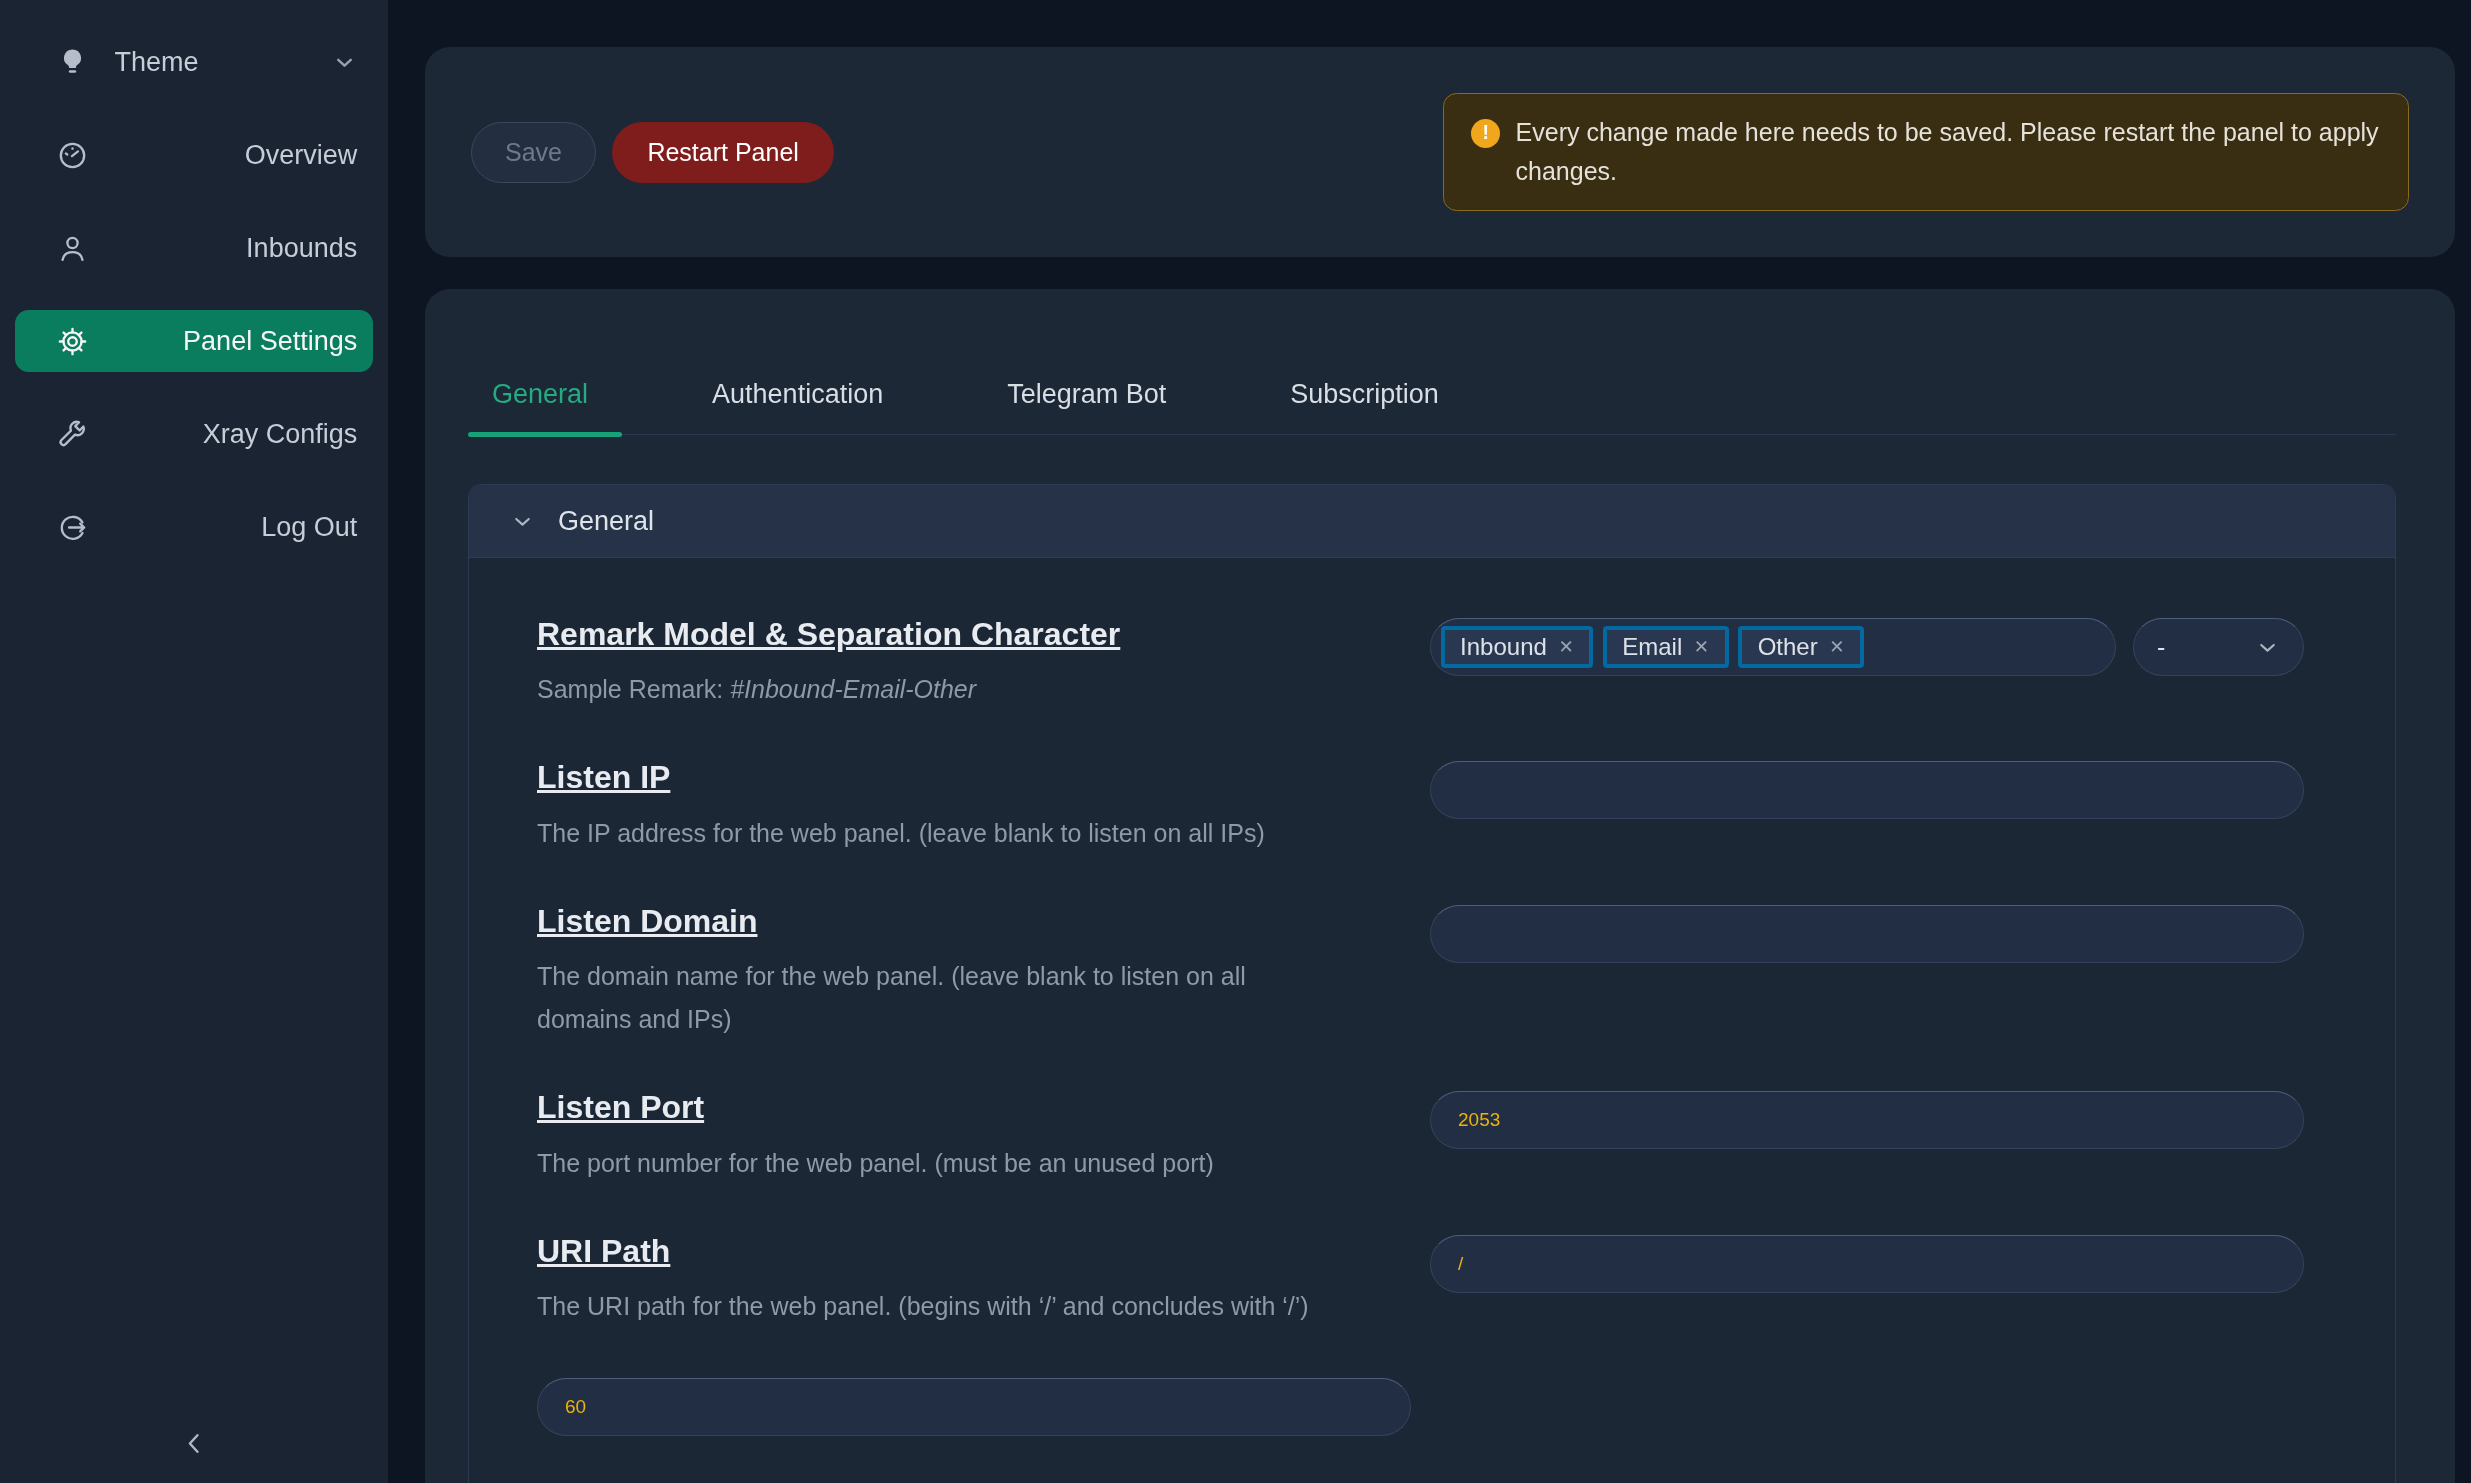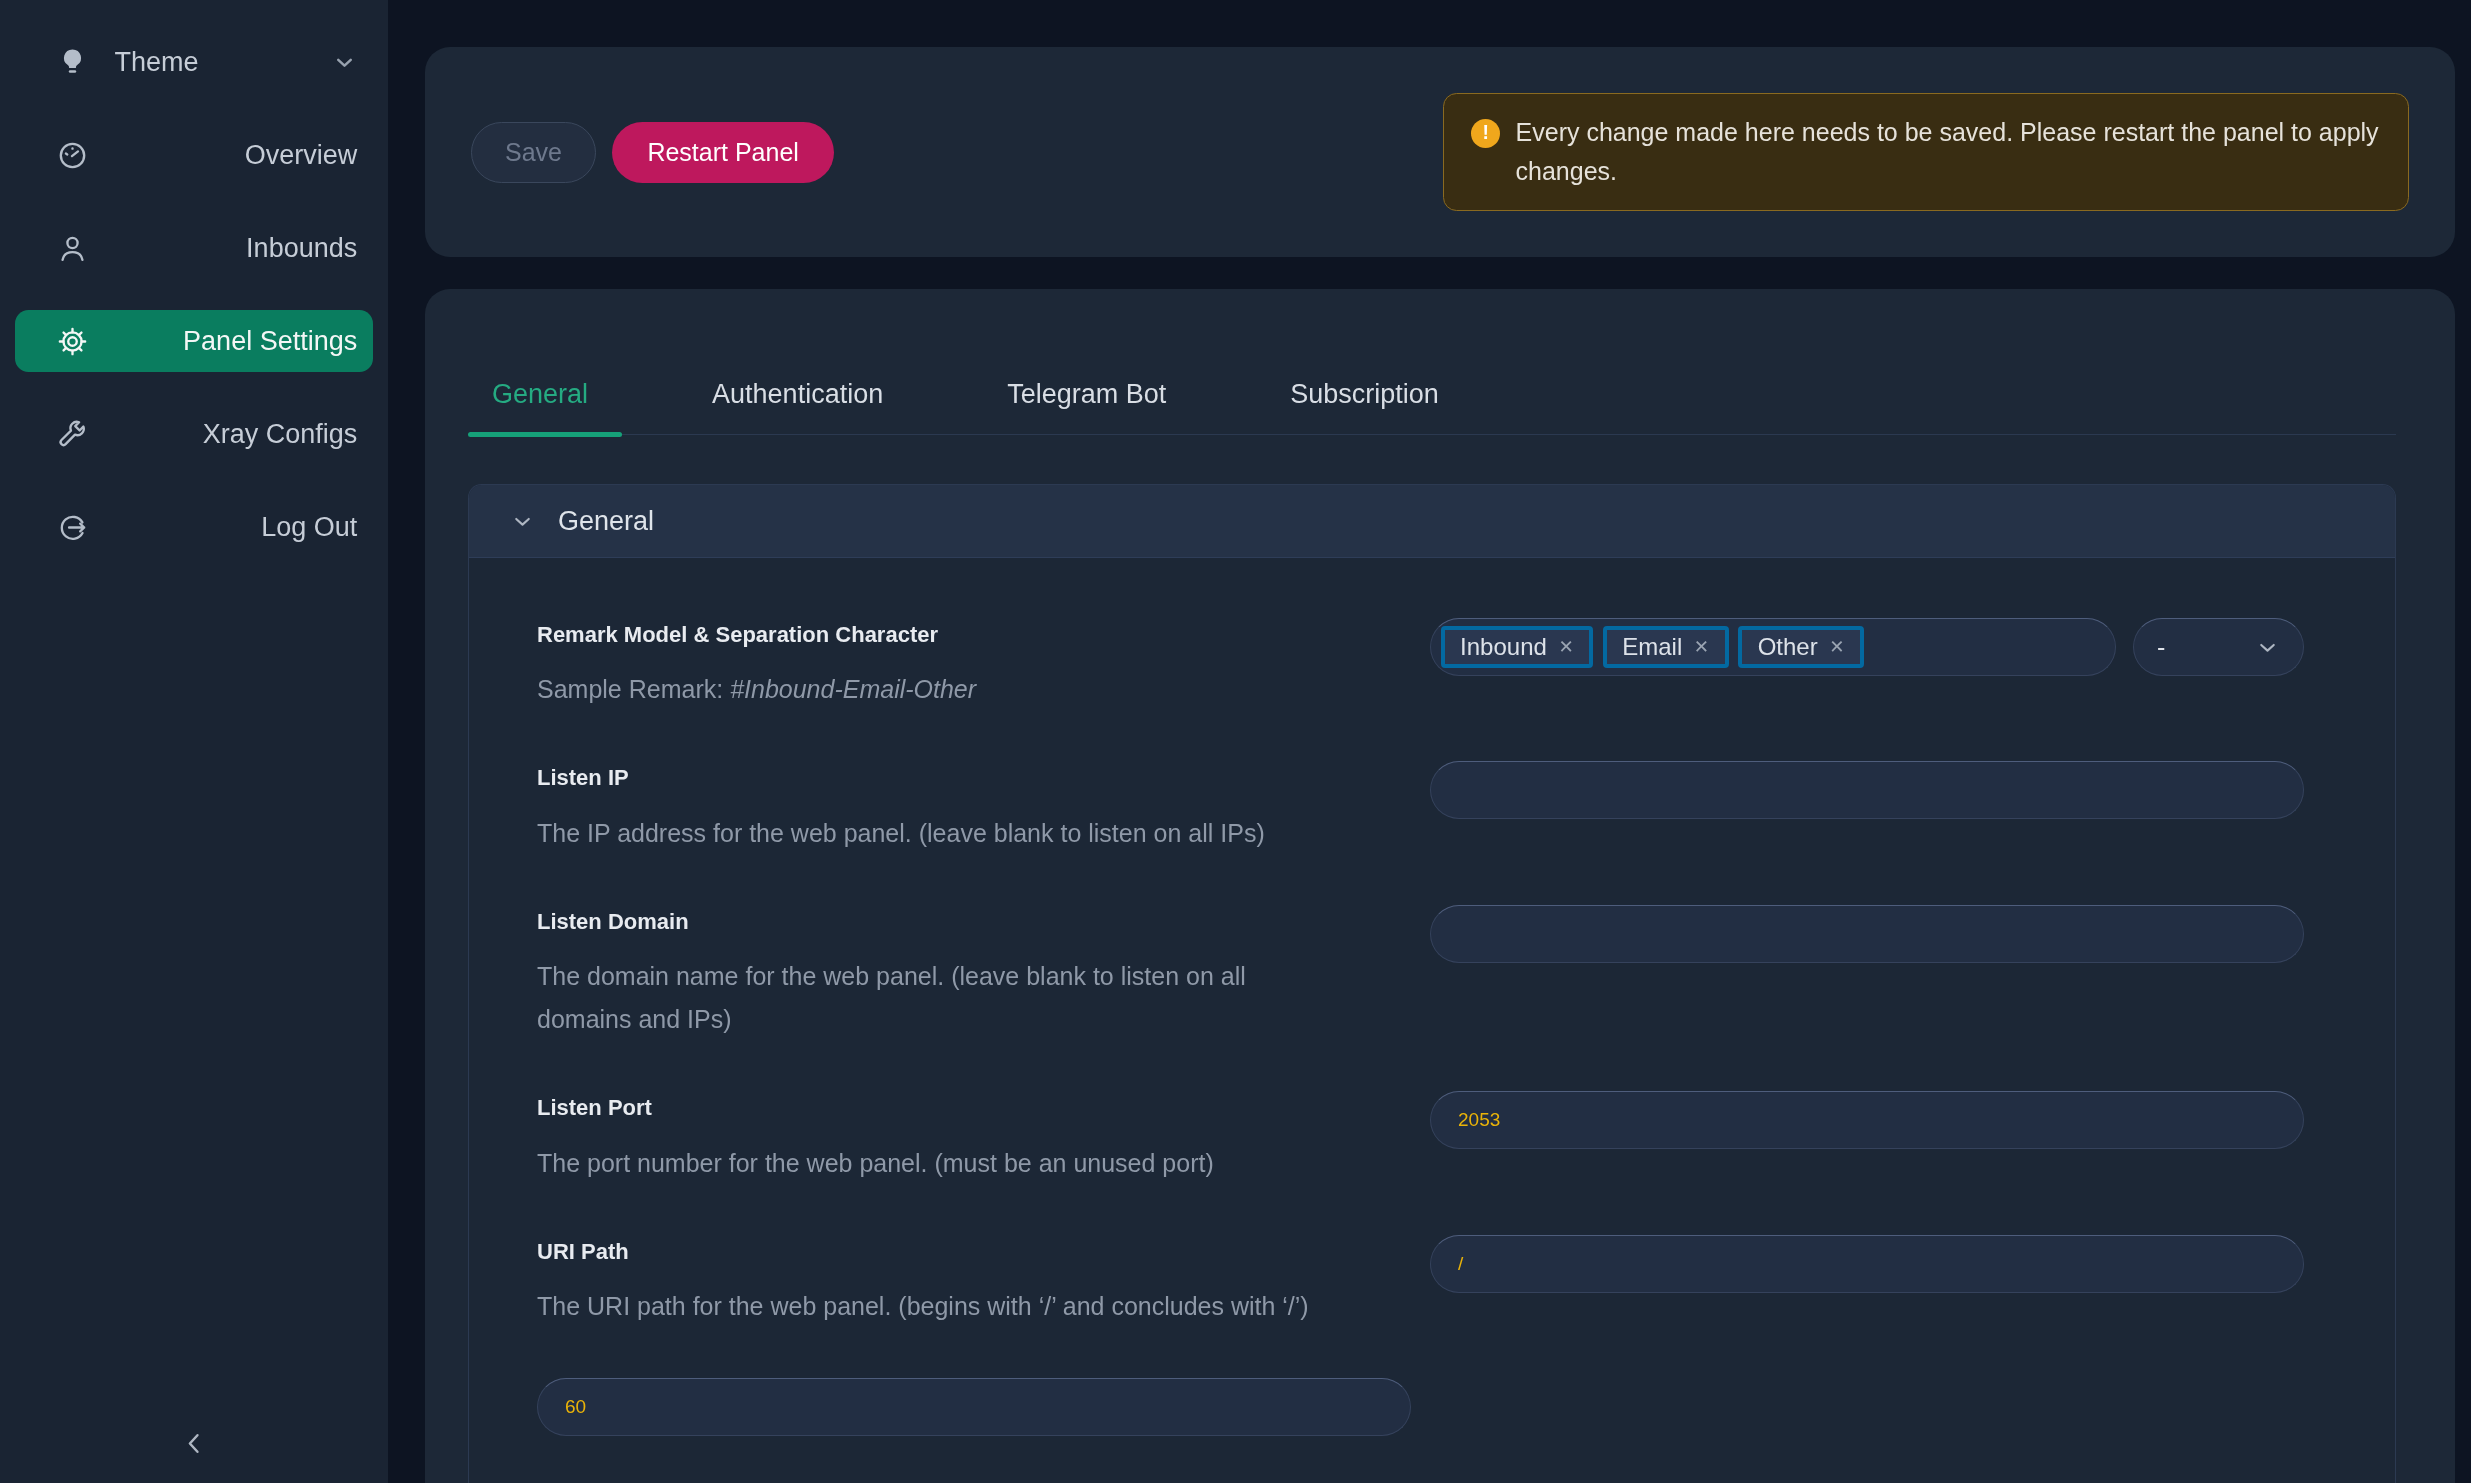--- a/index.html
+++ b/index.html
@@ -33,21 +33,21 @@
   .main { flex:1; display:flex; flex-direction:column; padding:47px 17.4px 0 37px; }
   .topcard {
     background:#1d2837; border-radius:25px; height:210px; flex-shrink:0;
     display:flex; align-items:center; padding:0 46px; margin-bottom:32px;
   }
   .btn {
     height:61px; border-radius:31px; border:none; cursor:pointer;
     font-family:inherit; font-size:25px; display:inline-flex; align-items:center;
   }
   .btn.save { background:#232e40; border:1px solid #3a475c; color:#6e798d; padding:0 33px; margin-right:16.4px; }
-  .btn.restart { background:#be185d; color:#ffffff; padding:0 35px; }
+  .btn.restart { background:#7f1d1d; color:#ffffff; padding:0 35px; }
   .alert {
     margin-left:auto; background:#392d12; border:1.9px solid #8a6a20; border-radius:13.5px;
     min-height:117px; max-width:1132px; display:flex; align-items:flex-start;
     padding:19.3px 29px 19.3px 27px; gap:15.4px;
   }
   .alert-icon {
     width:29px; height:29px; border-radius:50%; background:#f0a71c; color:#ffffff;
     font-size:19.3px; font-weight:bold; display:flex; align-items:center; justify-content:center;
     flex-shrink:0; margin-top:5.8px;
   }
@@ -76,21 +76,21 @@
   .panel-head {
     height:73px; background:#253247; border-radius:12.6px 12.6px 0 0;
     border-bottom:1px solid #2e3d58; display:flex; align-items:center;
     padding-left:41px; gap:23px; font-size:27px; color:#dfe4ea; cursor:pointer;
   }
   .panel-head .icon { color:#aeb6c2; display:inline-flex; }
   .panel-body { background:#1c2736; flex:1; padding:60px 73px 0 68px; }
   
   .row { display:flex; align-items:flex-start; margin-bottom:50px; }
   .row-text { flex:1; max-width:893px; }
-  .row-label { font-size:22px; font-weight:bold; color:#e8ebf0; line-height:33px; margin-bottom:17.4px; }
+  .row-label { font-size:32px; font-weight:bold; color:#e8ebf0; line-height:33px; margin-bottom:17.4px;text-decoration:underline; }
   .row-desc { font-size:25px; color:#8f99a8; line-height:43px; }
   .row-desc div { white-space:nowrap; }
   .row-desc em { font-style:italic; }
   .row-control { width:874px; flex-shrink:0; display:flex; gap:17.4px; }
   .field {
     width:874px; height:58px; border-radius:29px; background:#222e43;
     border:1px solid #35425c; border-top-color:#4e5d7c;
     color:#eab308; font-size:19px; font-family:inherit; padding:0 27px; outline:none;
   }
   .tagselect {

